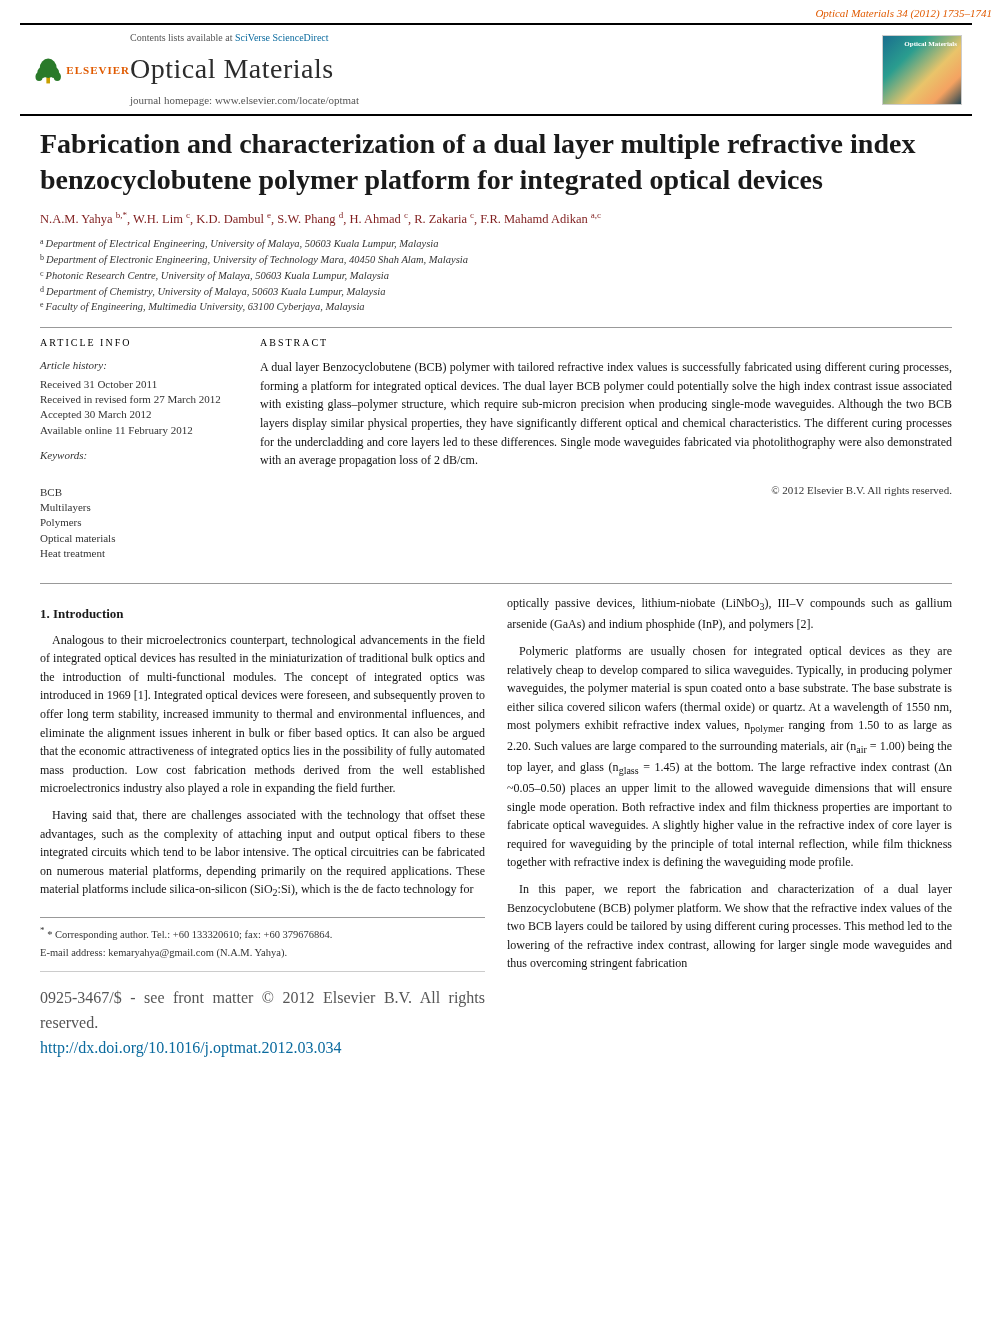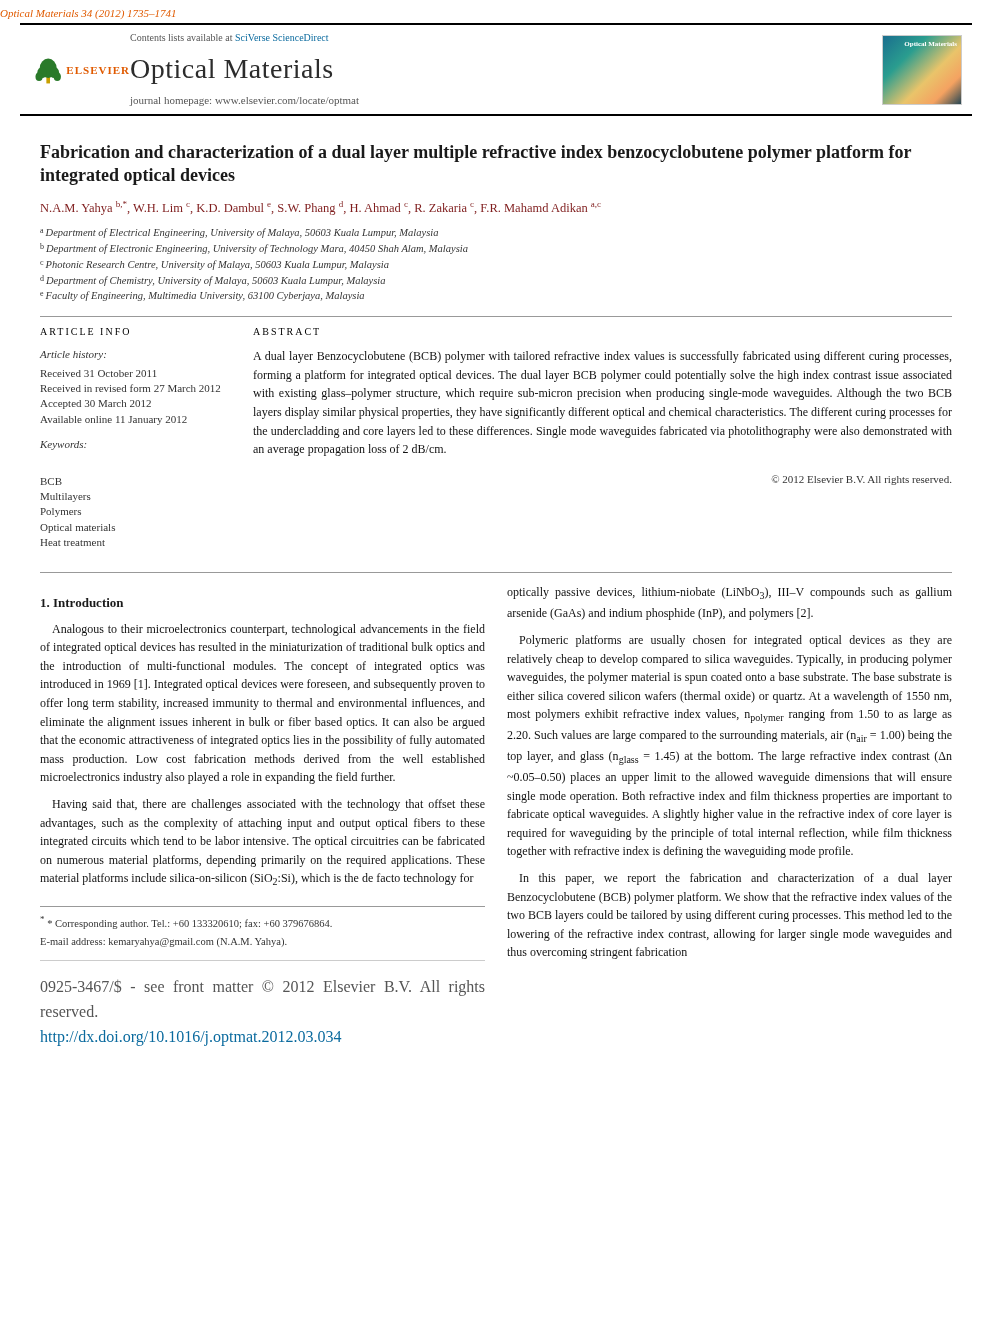--- a/index.html
+++ b/index.html
@@ -8,21 +8,21 @@
       background: #fff;
       color: #000;
       width: 992px;
       min-height: 1323px;
       font-size: 13px;
       line-height: 1.4;
     }
 
     
     .top-header {
-      text-align: left;
+      text-align: right;
       font-size: 11px;
       color: #e05a00;
       padding: 6px 0 2px 0;
       font-style: italic;
     }
 
     
     .journal-header {
       display: flex;
       align-items: center;
@@ -96,24 +96,24 @@
       line-height: 1.2;
     }
 
     
     .article-content {
       padding: 10px 40px 20px 40px;
     }
 
     
     .article-title {
-      font-size: 18px;
+      font-size: 28px;
       font-weight: bold;
       color: #1a1a1a;
-      margin: 15px 0 10px 0;
+      margin: 0 0 10px 0;
       line-height: 1.3;
       font-family: Liberation Serif, serif;
     }
 
     
     .authors {
       font-size: 12.5px;
       color: #7f1d1d;
       margin-bottom: 8px;
     }
@@ -143,21 +143,21 @@
     
     .divider {
       border: none;
       border-top: 1px solid #999;
       margin: 8px 0;
     }
 
     
     .two-col {
       display: flex;
-      gap: 13px;
+      gap: 20px;
       margin-bottom: 12px;
     }
     .col-left {
       width: 200px;
       flex-shrink: 0;
     }
     .col-right {
       flex: 1;
     }
 
@@ -345,21 +345,21 @@
   <div class="two-col">
 
     <div class="col-left">
       <div class="section-header">ARTICLE INFO</div>
       <div class="article-info-section">
         <div class="info-group">
           <div class="info-label">Article history:</div>
           <div class="info-date">Received 31 October 2011</div>
           <div class="info-date">Received in revised form 27 March 2012</div>
           <div class="info-date">Accepted 30 March 2012</div>
-          <div class="info-date">Available online 11 January 2012</div>
+          <div class="info-date">Available online 11 February 2012</div>
         </div>
         <div class="info-group">
           <div class="keywords-label">Keywords:</div>
           <div class="keyword-item">BCB</div>
           <div class="keyword-item">Multilayers</div>
           <div class="keyword-item">Polymers</div>
           <div class="keyword-item">Optical materials</div>
           <div class="keyword-item">Heat treatment</div>
         </div>
       </div>

